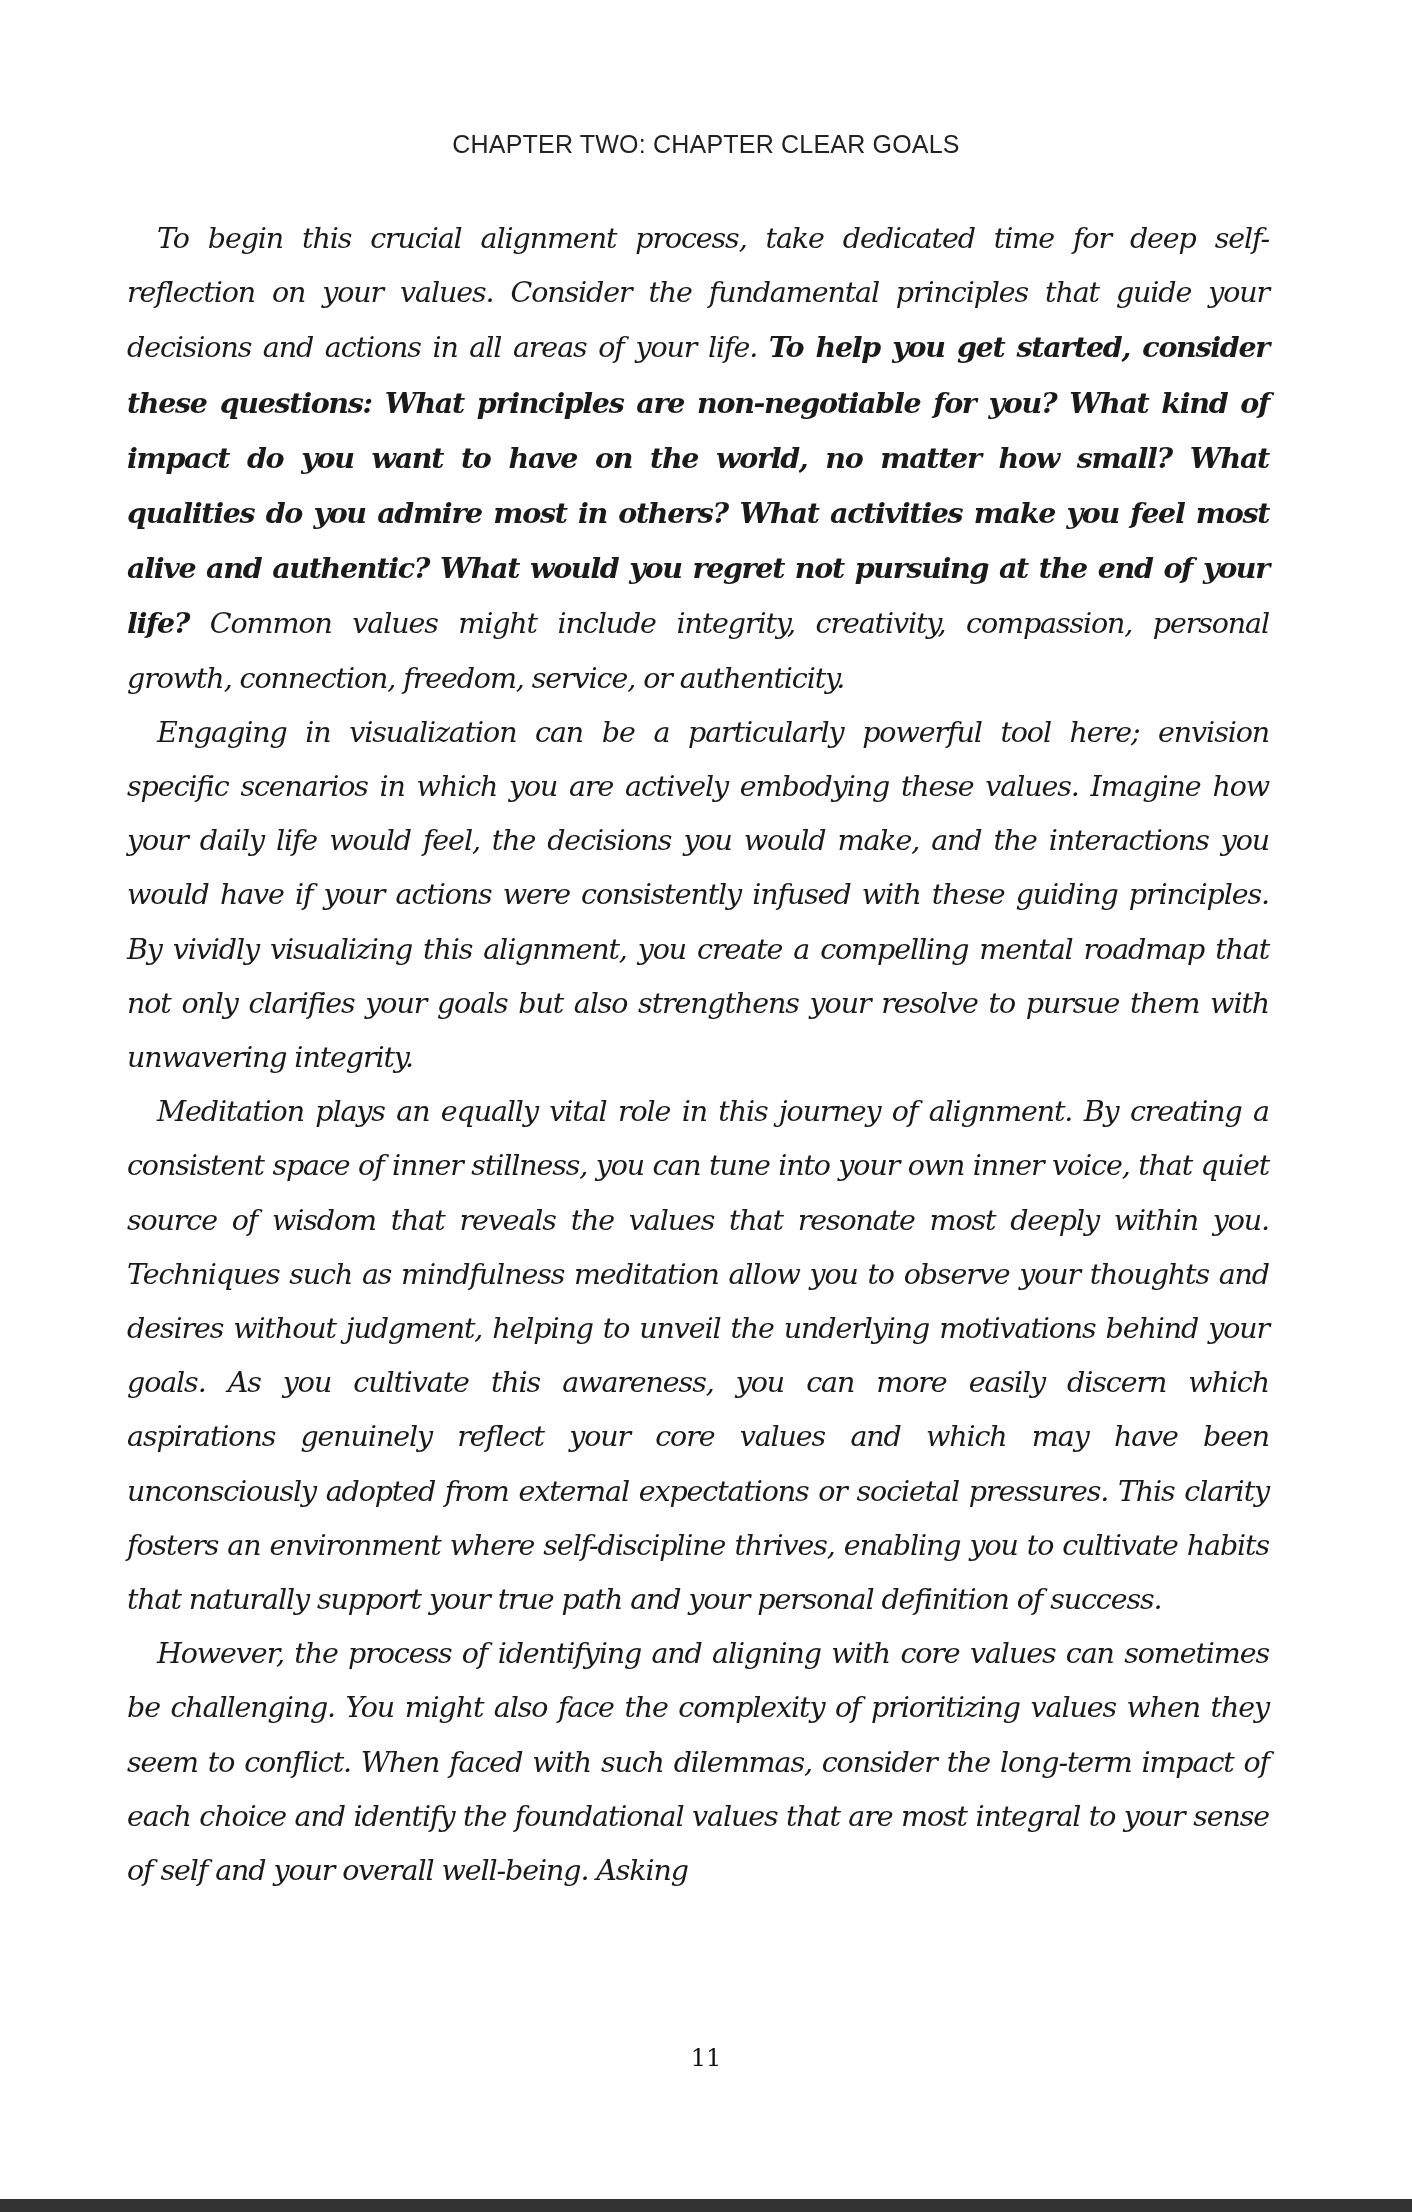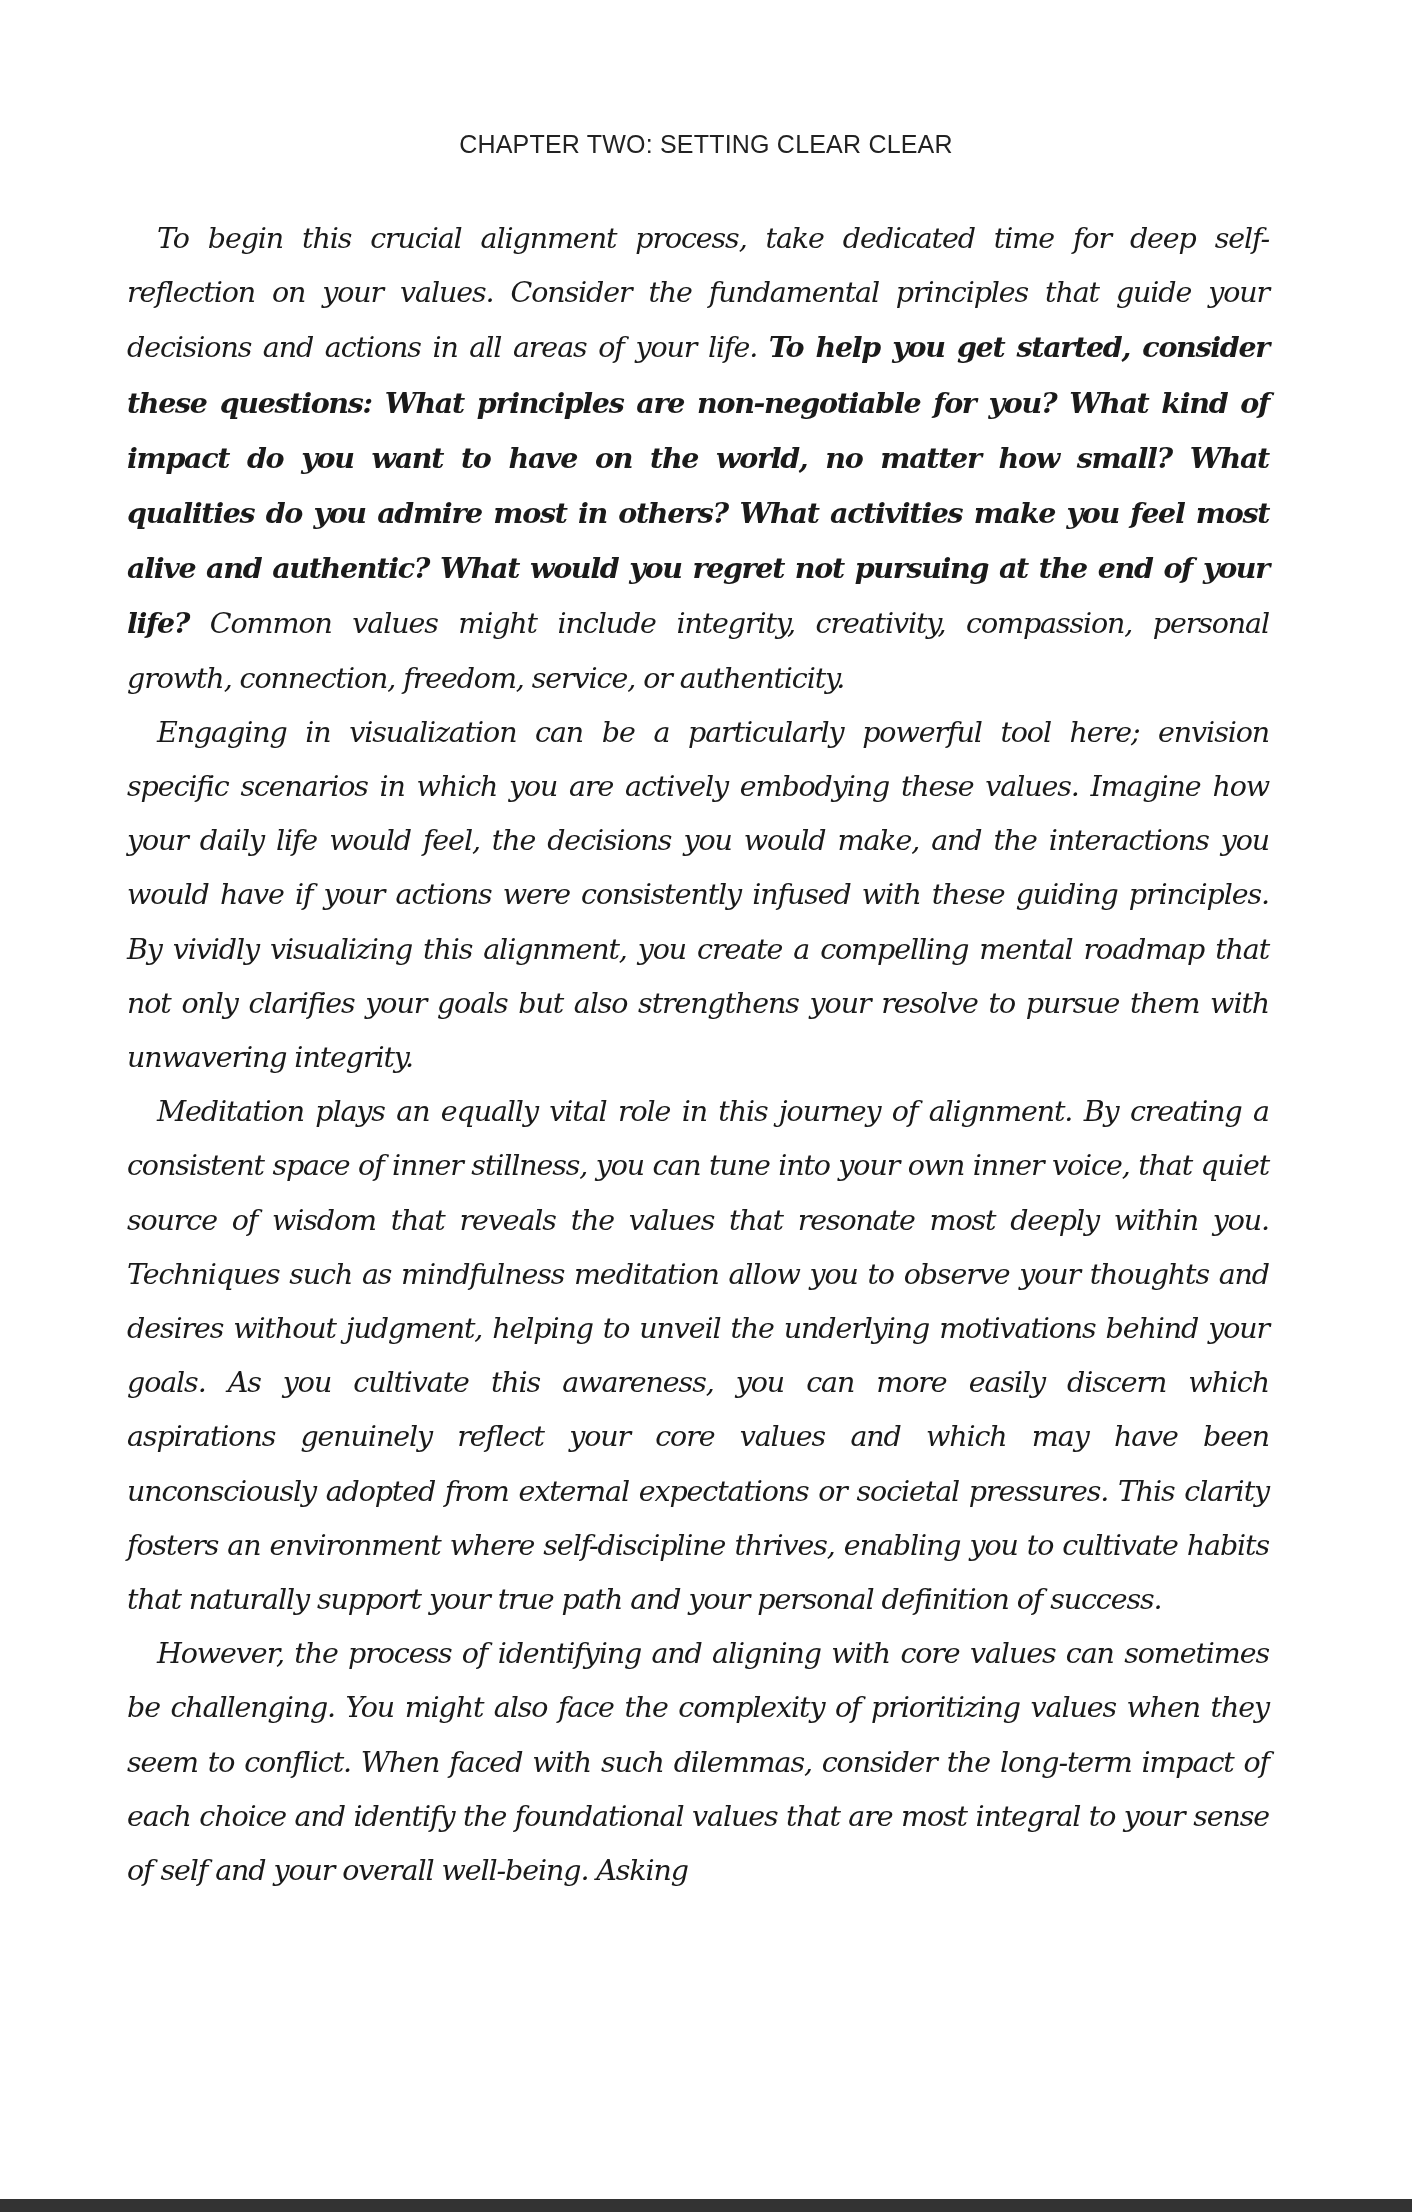--- a/index.html
+++ b/index.html
@@ -24,31 +24,32 @@
     .page-number {
       position: absolute; top: 2044px; left: 0; width: 1412px; text-align: center;
       font-family: "DejaVu Serif", serif; font-size: 24px; color: #111;
     }
     .bottom-bar { position: absolute; left: 0; top: 2199px; width: 1412px; height: 13px; background: #333333; }
   </style>
 </head>
 <body>
 
 <div class="page">
-  <div class="running-header">CHAPTER TWO: SETTING CLEAR CLEAR</div>
+  <div class="running-header">CHAPTER TWO: CHAPTER CLEAR GOALS</div>
 
   <div class="body-text">
     <p class="indent">
       <span>To begin this crucial alignment process, take dedicated time for deep self-reflection on your values. Consider the fundamental principles that guide your decisions and actions in all areas of your life. </span><b>To help you get started, consider these questions: What principles are non-negotiable for you? What kind of impact do you want to have on the world, no matter how small? What qualities do you admire most in others? What activities make you feel most alive and authentic? What would you regret not pursuing at the end of your life?</b><span> Common values might include integrity, creativity, compassion, personal growth, connection, freedom, service, or authenticity.</span>
     </p>
     <p class="indent">
       <span>Engaging in visualization can be a particularly powerful tool here; envision specific scenarios in which you are actively embodying these values. Imagine how your daily life would feel, the decisions you would make, and the interactions you would have if your actions were consistently infused with these guiding principles. By vividly visualizing this alignment, you create a compelling mental roadmap that not only clarifies your goals but also strengthens your resolve to pursue them with unwavering integrity.</span>
     </p>
     <p class="indent">
       <span>Meditation plays an equally vital role in this journey of alignment. By creating a consistent space of inner stillness, you can tune into your own inner voice, that quiet source of wisdom that reveals the values that resonate most deeply within you. Techniques such as mindfulness meditation allow you to observe your thoughts and desires without judgment, helping to unveil the underlying motivations behind your goals. As you cultivate this awareness, you can more easily discern which aspirations genuinely reflect your core values and which may have been unconsciously adopted from external expectations or societal pressures. This clarity fosters an environment where self-discipline thrives, enabling you to cultivate habits that naturally support your true path and your personal definition of success.</span>
     </p>
     <p class="indent">
       <span>However, the process of identifying and aligning with core values can sometimes be challenging. You might also face the complexity of prioritizing values when they seem to conflict. When faced with such dilemmas, consider the long-term impact of each choice and identify the foundational values that are most integral to your sense of self and your overall well-being. Asking</span>
     </p>
   </div>
 
+  <div class="page-number">11</div>
 </div>
 <div class="bottom-bar"></div>
 
 </body></html>

